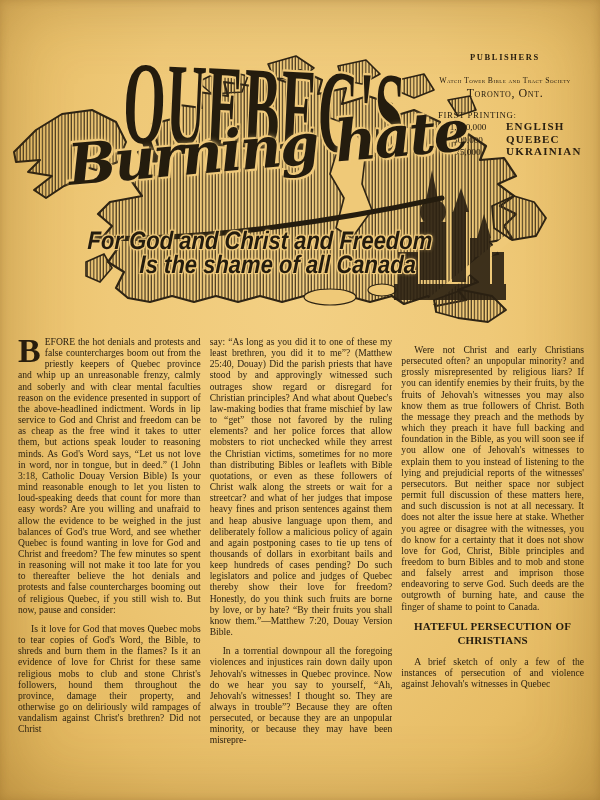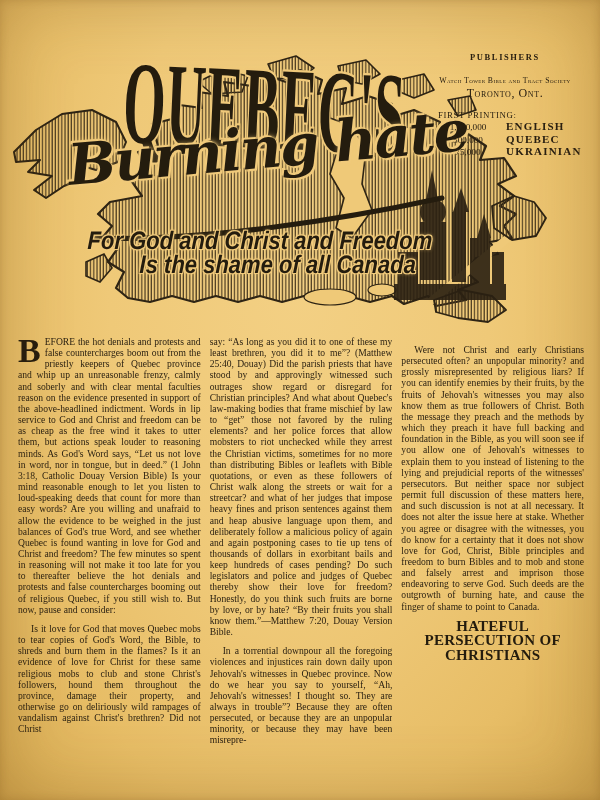--- a/index.html
+++ b/index.html
@@ -63,21 +63,21 @@
   .col{flex:1 1 0;overflow:hidden;text-align:justify;
     font-size:9.6px;line-height:11.15px;word-spacing:.4px;color:#2c2212;}
   .col p{margin:0;}
   .col p.indent{text-indent:13px;margin-top:8px;}
   .dropcap{
     float:left;font-size:34px;line-height:28px;font-weight:bold;
     padding:1px 4px 0 0;color:#241c0e;
   }
   .section-heading{
     margin:7px 0 3px 0;text-align:center;font-weight:bold;
-    font-size:15px;line-height:14.5px;letter-spacing:.2px;color:#241c0e;
+    font-size:11px;line-height:14.5px;letter-spacing:.2px;color:#241c0e;
   }
 </style>
 </head>
 <body>
 
 <div class="page">
 
   <svg class="map" width="600" height="800" viewBox="0 0 600 800">
     <defs>
       <pattern id="hatch" width="3.2" height="8" patternUnits="userSpaceOnUse">
@@ -157,17 +157,18 @@
       <p><span class="dropcap">B</span><span>EFORE the hot denials and protests and false countercharges boom out from the priestly keepers of Quebec province and whip up an unreasonable frenzy, calmly and soberly and with clear mental faculties reason on the evidence presented in support of the above-headlined indictment. Words in lip service to God and Christ and freedom can be as cheap as the free wind it takes to utter them, but actions speak louder to reasoning minds. As God's Word says, “Let us not love in word, nor in tongue, but in deed.” (1 John 3:18, Catholic Douay Version Bible) Is your mind reasonable enough to let you listen to loud-speaking deeds that count for more than easy words? Are you willing and unafraid to allow the evidence to be weighed in the just balances of God's true Word, and see whether Quebec is found wanting in love for God and Christ and freedom? The few minutes so spent in reasoning will not make it too late for you to thereafter believe the hot denials and protests and false countercharges booming out of religious Quebec, if you still wish to. But now, pause and consider:</span></p>
       <p class="indent">Is it love for God that moves Quebec mobs to tear copies of God's Word, the Bible, to shreds and burn them in the flames? Is it an evidence of love for Christ for these same religious mobs to club and stone Christ's followers, hound them throughout the province, damage their property, and otherwise go on deliriously wild rampages of vandalism against Christ's brethren? Did not Christ</p>
     </div>
     <div class="col">
       <p>say: “As long as you did it to one of these my least brethren, you did it to me”? (Matthew 25:40, Douay) Did the parish priests that have stood by and approvingly witnessed such outrages show regard or disregard for Christian principles? And what about Quebec's law-making bodies that frame mischief by law to “get” those not favored by the ruling elements? and her police forces that allow mobsters to riot unchecked while they arrest the Christian victims, sometimes for no more than distributing Bibles or leaflets with Bible quotations, or even as these followers of Christ walk along the streets or wait for a streetcar? and what of her judges that impose heavy fines and prison sentences against them and heap abusive language upon them, and deliberately follow a malicious policy of again and again postponing cases to tie up tens of thousands of dollars in exorbitant bails and keep hundreds of cases pending? Do such legislators and police and judges of Quebec thereby show their love for freedom? Honestly, do you think such fruits are borne by love, or by hate? “By their fruits you shall know them.”—Matthew 7:20, Douay Version Bible.</p>
       <p class="indent">In a torrential downpour all the foregoing violences and injustices rain down daily upon Jehovah's witnesses in Quebec province. Now do we hear you say to yourself, “Ah, Jehovah's witnesses! I thought so. They are always in trouble”? Because they are often persecuted, or because they are an unpopular minority, or because they may have been misrepre-</p>
     </div>
     <div class="col">
       <p class="indent">Were not Christ and early Christians persecuted often? an unpopular minority? and grossly misrepresented by religious liars? If you can identify enemies by their fruits, by the fruits of Jehovah's witnesses you may also know them as true followers of Christ. Both the message they preach and the methods by which they preach it have full backing and foundation in the Bible, as you will soon see if you allow one of Jehovah's witnesses to explain them to you instead of listening to the lying and prejudicial reports of the witnesses' persecutors. But neither space nor subject permit full discussion of these matters here, and such discussion is not at all necessary. It does not alter the issue here at stake. Whether you agree or disagree with the witnesses, you do know for a certainty that it does not show love for God, Christ, Bible principles and freedom to burn Bibles and to mob and stone and falsely arrest and imprison those endeavoring to serve God. Such deeds are the outgrowth of burning hate, and cause the finger of shame to point to Canada.</p>
       <h2 class="section-heading">HATEFUL PERSECUTION OF CHRISTIANS</h2>
+      <p class="indent">A brief sketch of only a few of the instances of persecution of and violence against Jehovah's witnesses in Quebec</p>
     </div>
   </div>
 
   <div class="vignette"></div>
 </div>
 
 </body></html>

